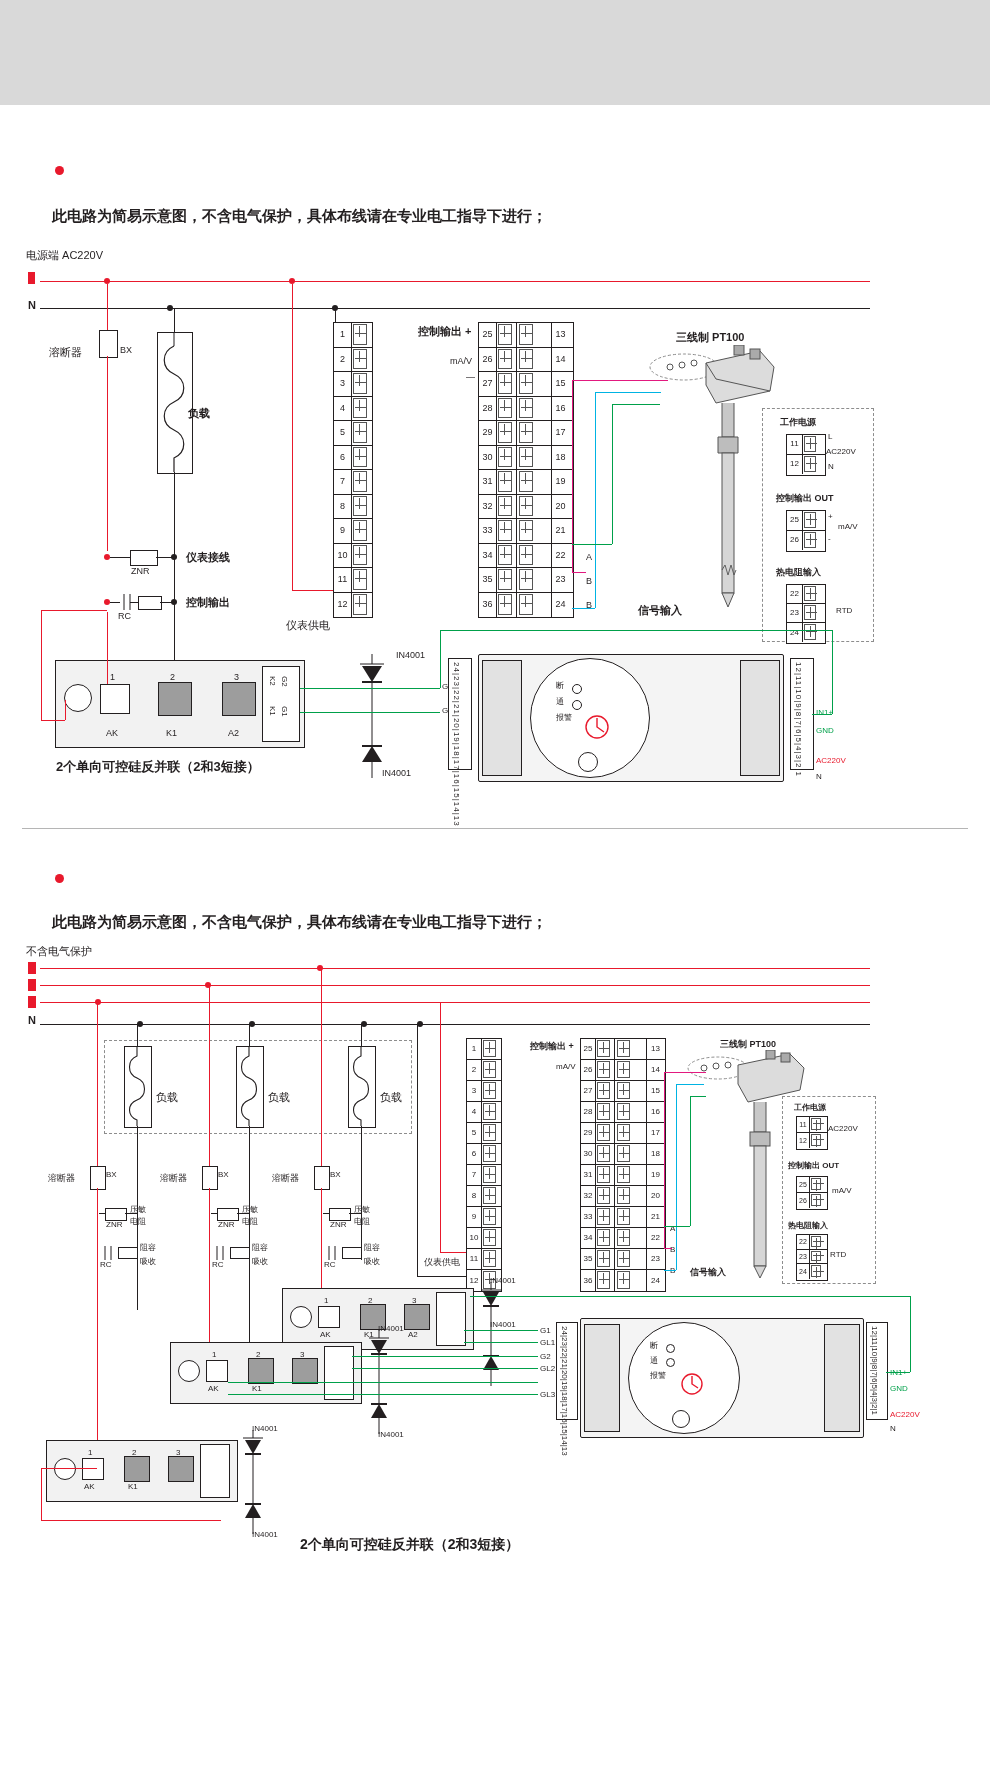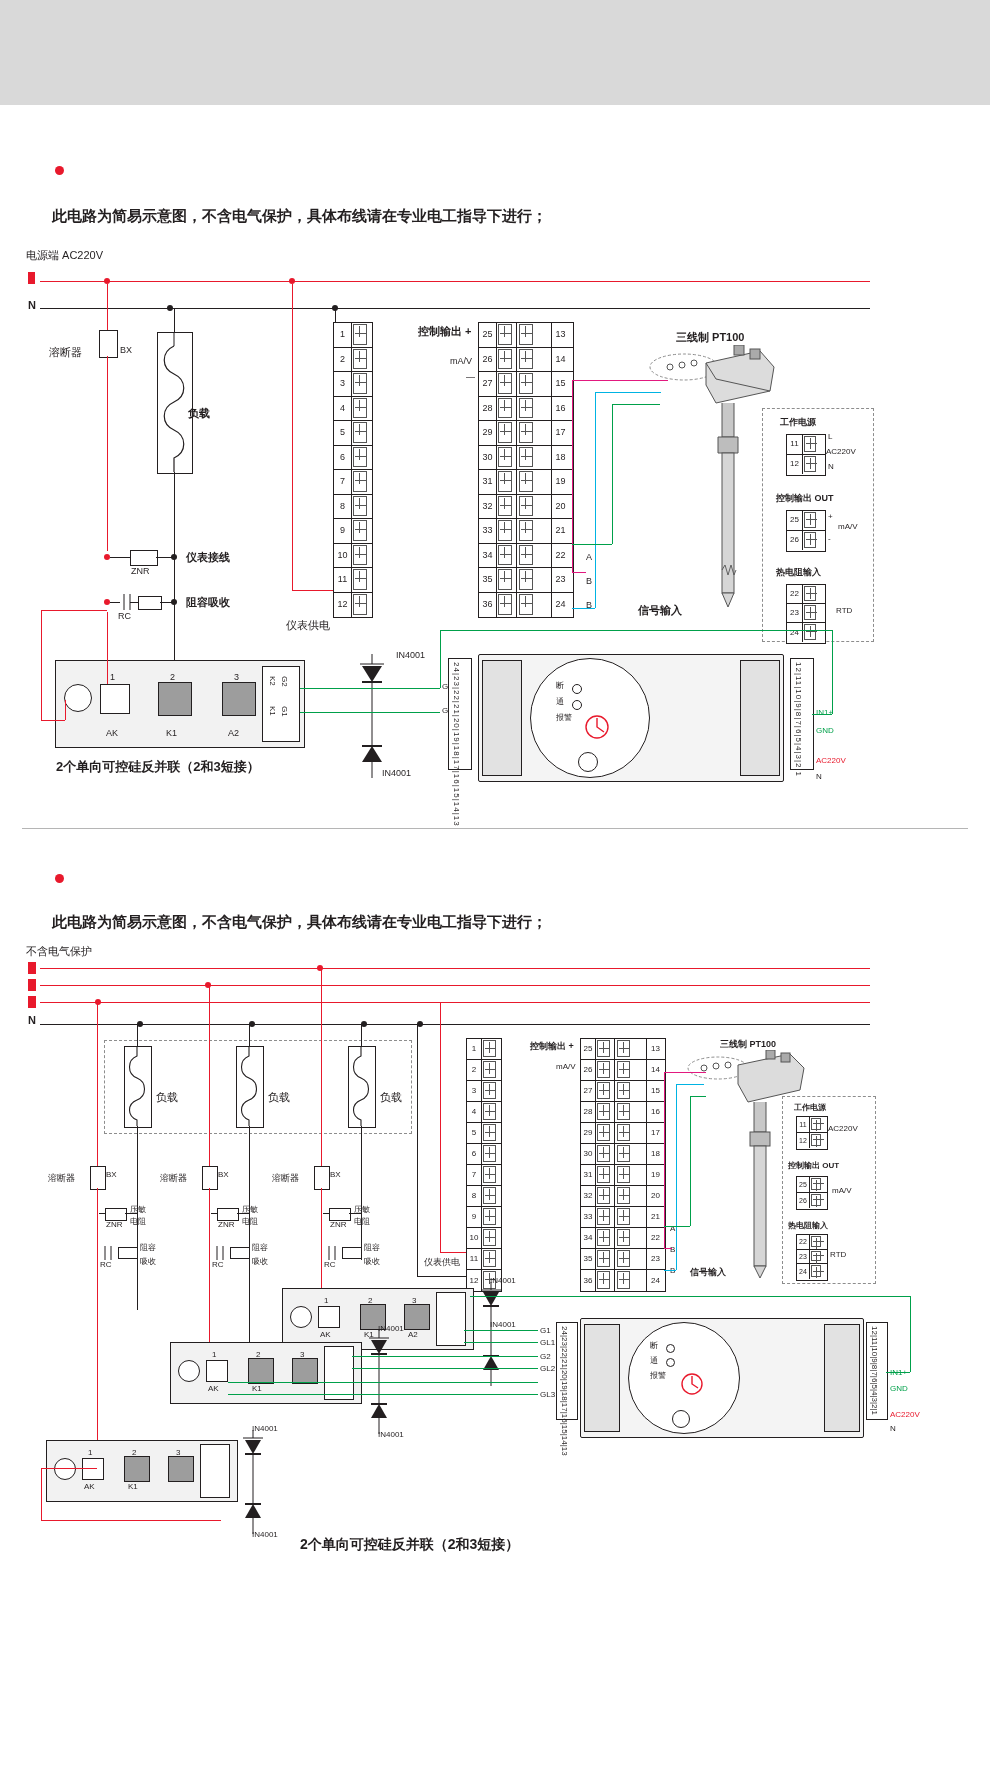--- a/index.html
+++ b/index.html
@@ -121,21 +121,21 @@
 
   <div class="hline blk" style="left:110px;top:602px;width:10px;"></div>
   <svg style="position:absolute;left:118px;top:594px;" width="20" height="16">
     <path d="M6 0 L6 16 M12 0 L12 16" stroke="#231f20" fill="none"></path>
   </svg>
   <div class="hline blk" style="left:130px;top:602px;width:8px;"></div>
   <div class="box" style="left:138px;top:596px;width:22px;height:12px;"></div>
   <div class="hline blk" style="left:160px;top:602px;width:14px;"></div>
   <div class="dot" style="left:104px;top:599px;"></div>
   <div class="dotk" style="left:171px;top:599px;"></div>
-  <div class="lbl b" style="left:186px;top:595px;">阻容吸收</div>
+  <div class="lbl b" style="left:186px;top:595px;">控制输出</div>
   <div class="lbl sm" style="left:118px;top:611px;">RC</div>
 
   <div class="vline red" style="left:292px;top:284px;height:306px;"></div>
   <div class="hline red" style="left:292px;top:590px;width:42px;"></div>
   <div class="vline blk" style="left:335px;top:308px;height:304px;"></div>
   <div class="lbl" style="left:286px;top:618px;">仪表供电</div>
 
   <div class="tblock" style="left:333px;top:322px;width:38px;height:294px;">
     <div class="trow" style="height:24.5px;">
         <span class="tnum">1</span>

